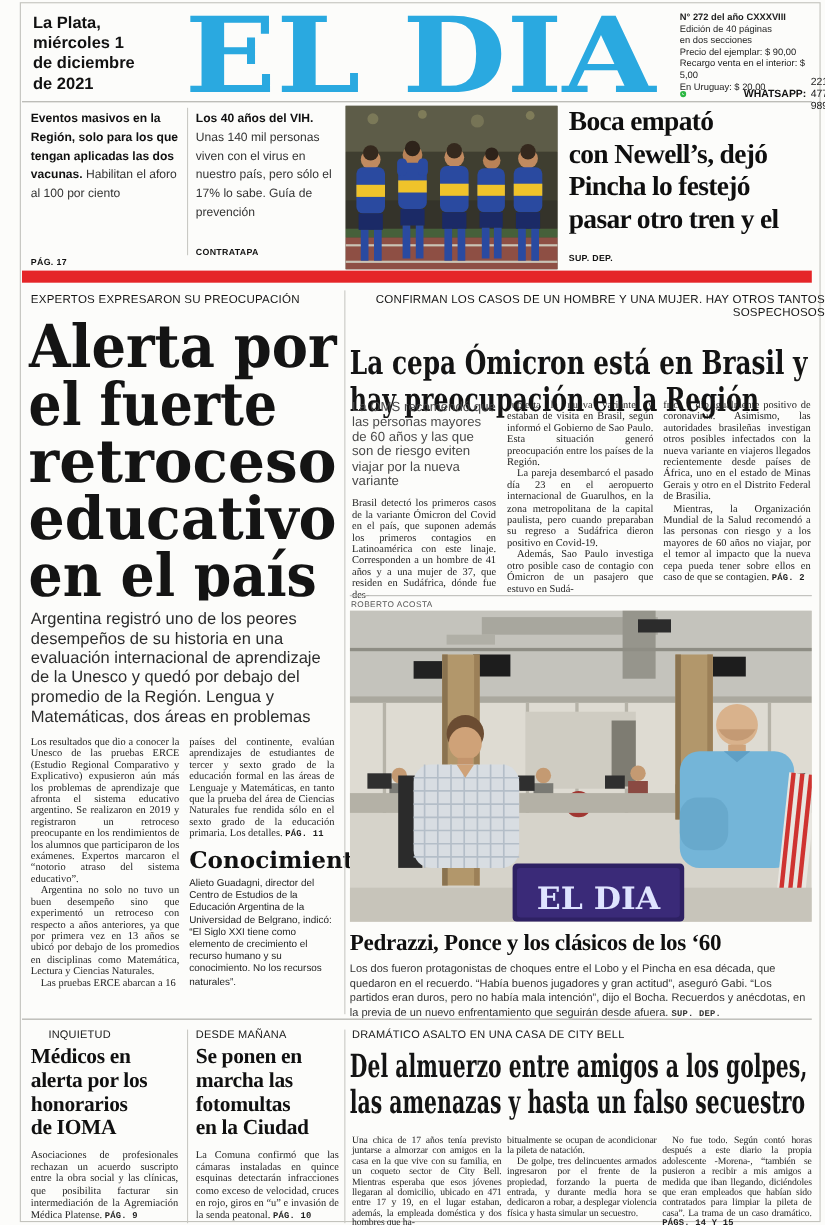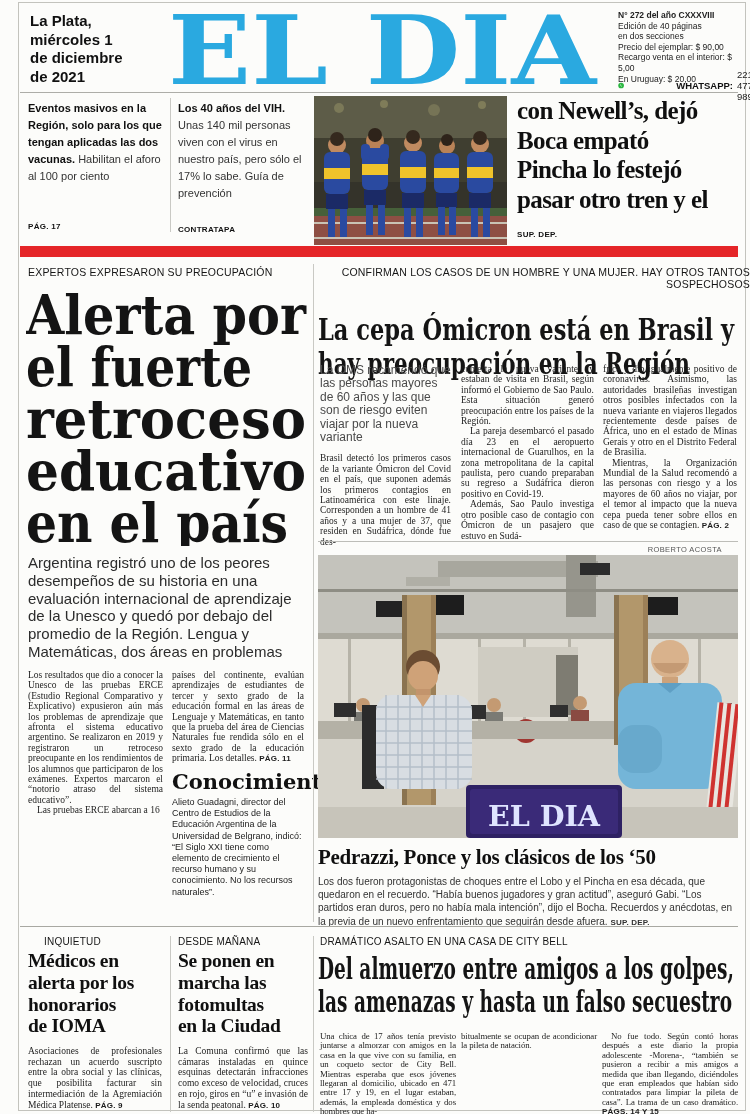--- a/index.html
+++ b/index.html
@@ -9,37 +9,37 @@
   .nowrap{white-space:nowrap;}
   
   .k{font-size:10.5px;letter-spacing:.2px;color:#161616;text-align:right;}
   .k2{font-size:10px;letter-spacing:.2px;color:#161616;}
   .ref{font-weight:bold;font-size:8px;letter-spacing:.3px;color:#111;font-family:"Liberation Sans",sans-serif;}
   
   .bodytext{font-family:"Liberation Serif",serif;font-size:9.5px;line-height:10.4px;
             text-align:justify;color:#1c1c1c;}
   .bodytext p{margin:0;}
   .ind{text-indent:9px;}
-  .pref{font-family:Liberation Sans, sans-serif;font-weight:bold;font-size:8px;letter-spacing:.2px;}
+  .pref{font-family:Liberation Mono, monospace;font-weight:bold;font-size:8px;letter-spacing:.2px;}
   
   #frame{left:18px;top:2px;width:726px;height:1107px;border:1px solid #c3c3bd;pointer-events:none;}
   #date{left:30px;top:12px;width:125px;font-weight:bold;font-size:15px;line-height:18.5px;color:#111;}
   #logo{left:166px;top:6px;}
   #edinfo{left:618px;top:10px;width:125px;font-size:8.5px;line-height:10.6px;color:#222;}
   #edinfo .b{font-weight:bold;}
   #warow{left:618px;top:69px;display:flex;align-items:center;gap:4px;}
   #walabel{font-weight:bold;font-size:9.5px;color:#111;margin-left:48px;}
   #wanum{font-size:9.5px;color:#222;}
   
   #striprule{left:20px;top:92px;width:718px;height:1px;background:#adada8;}
   .brief{font-size:11px;line-height:17px;}
   .blead{font-weight:bold;color:#101010;}
   .breg{color:#333;}
   #brief1{left:28px;top:100px;width:138px;}
-  #brief1ref{left:28px;top:222px;}
+  #brief1ref{left:28px;top:234px;}
   #bdiv1{left:170px;top:98px;width:1px;height:134px;background:#c9c9c4;}
   #brief2{left:178px;top:100px;width:130px;}
   #brief2ref{left:178px;top:225px;}
   #stripphoto{left:314px;top:96px;}
   #bocahead{left:517px;top:96px;font-family:"Liberation Serif",serif;font-weight:bold;
             font-size:25px;line-height:29.5px;letter-spacing:-.6px;color:#0f0f0f;}
   #bocaref{left:517px;top:230px;}
   #redbar{left:20px;top:246px;width:718px;height:11px;background:#e52528;}
   
   #edkicker{left:28px;top:266px;}
@@ -52,21 +52,21 @@
           text-align:left;color:#222;}
   #vdivmain{left:313px;top:264px;width:1px;height:658px;background:#c9c9c4;}
   
   #omkicker{left:320px;top:266px;}
   #omhead{left:318px;top:288px;margin-top:24px;}
   #omcol1{left:320px;top:364px;width:131px;}
   #omlead{font-size:12px;line-height:13.4px;color:#4a4a4a;margin-bottom:9px;}
   #omcol2{left:461px;top:364px;width:133px;}
   #omcol3{left:603px;top:364px;width:134px;}
   #photorule{left:318px;top:541px;width:420px;height:1px;background:#bdbdb8;}
-  #photocredit{left:302px;top:545px;width:420px;text-align:right;font-size:7.5px;
+  #photocredit{left:319px;top:545px;width:420px;text-align:left;font-size:7.5px;
                letter-spacing:.4px;color:#555;}
   #newsphoto{left:318px;top:555px;}
   #pedhead{left:318px;top:845px;font-family:"Liberation Serif",serif;font-weight:bold;
            font-size:21px;letter-spacing:-.3px;color:#0f0f0f;}
   #pedcap{left:318px;top:875px;width:419px;font-size:10px;line-height:13.2px;color:#333;}
   
   #botrule{left:20px;top:926px;width:718px;height:1px;background:#a8a8a2;}
   .bothead{font-family:"Liberation Serif",serif;font-weight:bold;font-size:19.5px;
            line-height:21.8px;letter-spacing:-.3px;color:#101010;}
   #b1k{left:44px;top:936px;}
@@ -194,22 +194,22 @@
       <rect x="153" y="56" width="26" height="41" rx="6" fill="#2a4aa0"></rect>
         <rect x="153" y="71" width="26" height="11" fill="#efc32b"></rect>
       <rect x="155" y="97" width="22" height="15" fill="#1b2a66"></rect>
       <rect x="157" y="112" width="7" height="29" fill="#2a4aa0"></rect>
         <rect x="169" y="112" width="7" height="29" fill="#2a4aa0"></rect>
     </g>
   </svg>
 </div>
 
 <div class="abs" id="bocahead">
+  <div class="nowrap">Boca empató</div>
   <div class="nowrap">con Newell’s, dejó</div>
-  <div class="nowrap">Boca empató</div>
   <div class="nowrap">Pincha lo festejó</div>
   <div class="nowrap">pasar otro tren y el</div>
 </div>
 <div class="abs ref" id="bocaref">SUP. DEP.</div>
 
 <div class="abs" id="redbar"></div>
 
 <div class="abs k" id="edkicker">EXPERTOS EXPRESARON SU PREOCUPACIÓN</div>
 
 <div class="abs" id="edhead">
@@ -221,20 +221,21 @@
       <text x="0" y="206" textLength="280" lengthAdjust="spacingAndGlyphs">educativo</text>
       <text x="0" y="258" textLength="262" lengthAdjust="spacingAndGlyphs">en el país</text>
     </g>
   </svg>
 </div>
 
 <div class="abs" id="eddeck">Argentina registró uno de los peores desempeños de su historia en una evaluación internacional de aprendizaje de la Unesco y quedó por debajo del promedio de la Región. Lengua y Matemáticas, dos áreas en problemas</div>
 
 <div class="abs bodytext" id="edcol1">
   <p>Los resultados que dio a conocer la Unesco de las pruebas ERCE (Estudio Regional Comparativo y Explicativo) expusieron aún más los problemas de aprendizaje que afronta el sistema educativo argentino. Se realizaron en 2019 y registraron un retroceso preocupante en los rendimientos de los alumnos que participaron de los exámenes. Expertos marcaron el “notorio atraso del sistema educativo”.</p>
+  <p class="ind">Argentina no solo no tuvo un buen desempeño sino que experimentó un retroceso con respecto a años anteriores, ya que por primera vez en 13 años se ubicó por debajo de los promedios en disciplinas como Matemática, Lectura y Ciencias Naturales.</p>
   <p class="ind">Las pruebas ERCE abarcan a 16</p>
 </div>
 
 <div class="abs bodytext" id="edcol2">
   <p><span>países del continente, evalúan aprendizajes de estudiantes de tercer y sexto grado de la educación formal en las áreas de Lenguaje y Matemáticas, en tanto que la prueba del área de Ciencias Naturales fue rendida sólo en el sexto grado de la educación primaria. Los detalles.</span> <b class="pref">PÁG. 11</b></p>
   <div id="conoch">Conocimiento</div>
   <p id="conocb">Alieto Guadagni, director del Centro de Estudios de la Educación Argentina de la Universidad de Belgrano, indicó: “El Siglo XXI tiene como elemento de crecimiento el recurso humano y su conocimiento. No los recursos naturales”.</p>
 </div>
 
 <div class="abs" id="vdivmain"></div>
@@ -355,21 +356,21 @@
     </g>
 
     <rect x="0" y="252" width="150" height="32" fill="#c7c4ba"></rect>
     <rect x="302" y="252" width="118" height="32" fill="#c7c4ba"></rect>
     <rect x="148" y="230" width="156" height="53" rx="4" fill="#2e2163"></rect>
     <rect x="152" y="234" width="148" height="45" rx="3" fill="#3a2a78"></rect>
     <text x="170" y="271" font-family="DejaVu Serif, serif" font-weight="bold" font-size="28" fill="#dfe4ff" textLength="112" lengthAdjust="spacingAndGlyphs">EL DIA</text>
   </svg>
 </div>
 
-<div class="abs" id="pedhead">Pedrazzi, Ponce y los clásicos de los ‘50</div>
+<div class="abs" id="pedhead">Pedrazzi, Ponce y los clásicos de los ‘60</div>
 <div class="abs" id="pedcap">
   <span>Los dos fueron protagonistas de choques entre el Lobo y el Pincha en esa década, que quedaron en el recuerdo. “Había buenos jugadores y gran actitud”, aseguró Gabi. “Los partidos eran duros, pero no había mala intención”, dijo el Bocha. Recuerdos y anécdotas, en la previa de un nuevo enfrentamiento que seguirán desde afuera.</span> <b class="pref">SUP. DEP.</b>
 </div>
 
 <div class="abs" id="botrule"></div>
 
 <div class="abs k2" id="b1k">INQUIETUD</div>
 <div class="abs bothead" id="b1h">
   <div class="nowrap">Médicos en</div>
   <div class="nowrap">alerta por los</div>
@@ -402,16 +403,17 @@
       <text x="0" y="27" textLength="416" lengthAdjust="spacingAndGlyphs">Del almuerzo entre amigos a los golpes,</text>
       <text x="0" y="60" textLength="414" lengthAdjust="spacingAndGlyphs">las amenazas y hasta un falso secuestro</text>
     </g>
   </svg>
 </div>
 <div class="abs bodytext cbc" id="cbc1">
   <p>Una chica de 17 años tenía previsto juntarse a almorzar con amigos en la casa en la que vive con su familia, en un coqueto sector de City Bell. Mientras esperaba que esos jóvenes llegaran al domicilio, ubicado en 471 entre 17 y 19, en el lugar estaban, además, la empleada doméstica y dos hombres que ha-</p>
 </div>
 <div class="abs bodytext cbc" id="cbc2">
   <p>bitualmente se ocupan de acondicionar la pileta de natación.</p>
+  <p class="ind">De golpe, tres delincuentes armados ingresaron por el frente de la propiedad, forzando la puerta de entrada, y durante media hora se dedicaron a robar, a desplegar violencia física y hasta simular un secuestro.</p>
 </div>
 <div class="abs bodytext cbc" id="cbc3">
   <p class="ind"><span>No fue todo. Según contó horas después a este diario la propia adolescente -Morena-, “también se pusieron a recibir a mis amigos a medida que iban llegando, diciéndoles que eran empleados que habían sido contratados para limpiar la pileta de casa”. La trama de un caso dramático.</span> <b class="pref">PÁGS. 14 Y 15</b></p>
 </div>
 
 </body></html>

